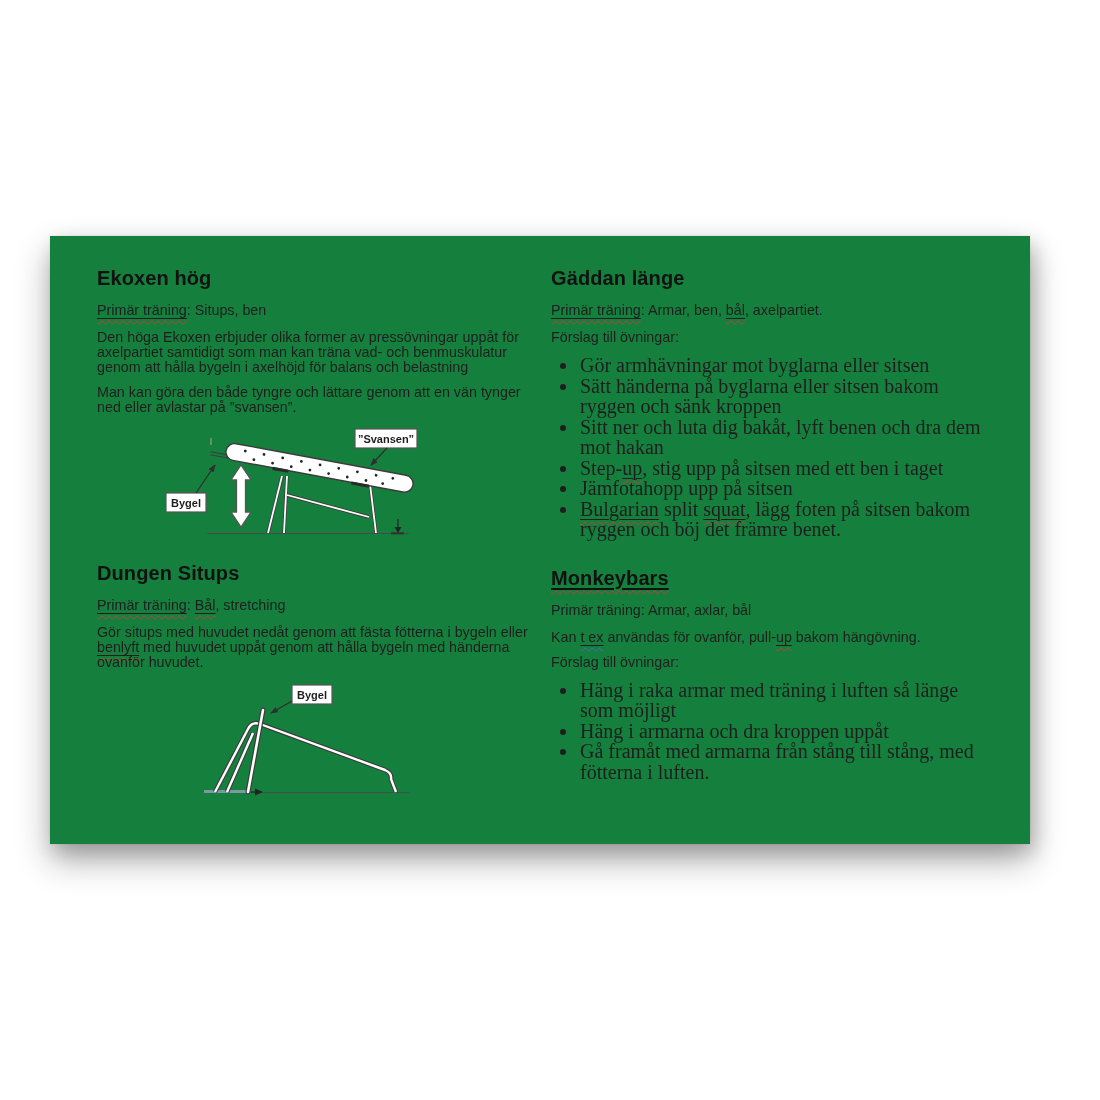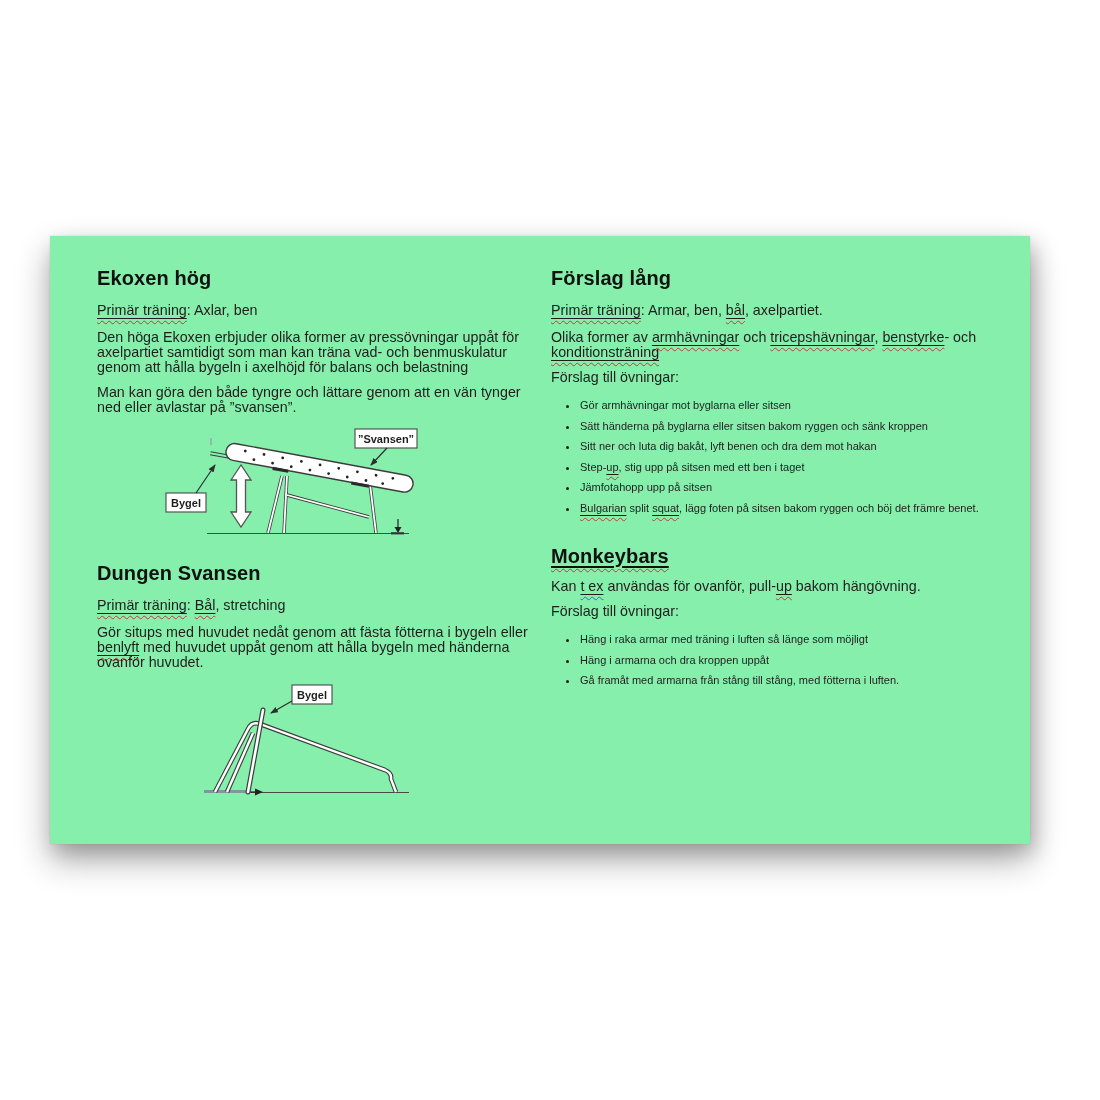--- a/index.html
+++ b/index.html
@@ -5,35 +5,35 @@
   html,body{margin:0;padding:0;}
   body{
     width:1100px;height:1100px;position:relative;
     background:#ffffff;
     font-family:"Liberation Sans",sans-serif;
     color:#1e1e1e;
     overflow:hidden;
   }
   .sheet{
     position:absolute;left:50px;top:236px;width:980px;height:608px;
-    background:#86efac;
+    background:#15803d;
     box-shadow:0 16px 32px rgba(0,0,0,.32), 5px 8px 18px rgba(0,0,0,.16), 0 0 2px rgba(0,0,0,.10);
   }
   .sheet-inner{display:flex;padding:30px 40px 0 47px;gap:14px;box-sizing:border-box;}
   .col-left{width:440px;flex:none;}
   .col-right{width:442px;flex:none;}
   .doc-h{
     font-size:20px;line-height:24px;font-weight:700;color:#111;
     margin:0 0 11px 0;letter-spacing:.1px;
   }
   .section + .section{margin-top:16px;}
   .col-right .section + .section{margin-top:26px;}
   .lead{font-size:14.3px;line-height:19px;margin:0 0 10px 0;}
   p.body{font-size:14.3px;line-height:15px;margin:0 0 10px 0;}
-  ul.doc-list{margin:2px 0 0 0;padding:0 0 0 28px;font-size:11px;line-height:20.5px;}
+  ul.doc-list{margin:2px 0 0 0;padding:0 0 0 28px;font-size:20px;line-height:20.5px;font-family:Liberation Serif, serif;}
   ul.doc-list li{padding-left:1px;margin:0;}
   
   .sb{font-weight:400;}
   .su{text-decoration:underline;text-decoration-thickness:1px;text-underline-offset:3px;}
   .wr{text-decoration:underline wavy #c23b3b;text-decoration-thickness:1px;text-underline-offset:4.5px;}
   .wg{text-decoration:underline wavy #4a63c8;text-decoration-thickness:1px;text-underline-offset:4.5px;}
   .doc-h .su{text-decoration-thickness:1.5px;text-underline-offset:3px;}
   .doc-h .wr{text-underline-offset:5px;text-align:center;}
   .figure{margin:12px 0 0 2px;}
   .figure.fig2{margin-top:6px;}
@@ -43,21 +43,21 @@
 </head>
 <body>
 
 <div class="sheet">
   <div class="sheet-inner">
 
     <div class="col-left">
 
       <div class="section">
         <h2 class="doc-h"><span>Ekoxen hög</span></h2>
-        <p class="lead"><span class="sb su"><span class="wr">Primär träning</span></span><span class="sb">: Axlar, ben</span></p>
+        <p class="lead"><span class="sb su"><span class="wr">Primär träning</span></span><span class="sb">: Situps, ben</span></p>
         <p class="body"><span>Den höga Ekoxen erbjuder olika former av pressövningar uppåt för axelpartiet samtidigt som man kan träna vad- och benmuskulatur genom att hålla bygeln i axelhöjd för balans och belastning</span></p>
         <p class="body"><span>Man kan göra den både tyngre och lättare genom att en vän tynger ned eller avlastar på ”svansen”.</span></p>
 
         <div class="figure fig1">
           <svg viewBox="0 0 420 118" width="420" height="118">
             <defs>
               <marker id="arw" markerWidth="9" markerHeight="8" refX="7" refY="3" orient="auto" markerUnits="userSpaceOnUse">
                 <path d="M0,0 L8,3 L0,6 Z" fill="#2e2e2e"></path>
               </marker>
             </defs>
@@ -123,21 +123,21 @@
             <g>
               <rect x="67" y="66" width="40" height="19" fill="#ffffff" stroke="#555" stroke-width="1.2"></rect>
               <text class="figlabel" x="87" y="79.5" text-anchor="middle">Bygel</text>
               <line x1="97" y1="66" x2="116" y2="38" stroke="#2e2e2e" stroke-width="1.2" marker-end="url(#arw)"></line>
             </g>
           </svg>
         </div>
       </div>
 
       <div class="section">
-        <h2 class="doc-h"><span>Dungen Svansen</span></h2>
+        <h2 class="doc-h"><span>Dungen Situps</span></h2>
         <p class="lead"><span class="sb su"><span class="wr">Primär träning</span></span><span class="sb">: </span><span class="sb su"><span class="wr">Bål</span></span><span class="sb">, stretching</span></p>
         <p class="body"><span>Gör situps med huvudet nedåt genom att fästa fötterna i bygeln eller </span><span class="su"><span class="wr">benlyft</span></span><span> med huvudet uppåt genom att hålla bygeln med händerna ovanför huvudet.</span></p>
 
         <div class="figure fig2">
           <svg viewBox="0 0 420 122" width="420" height="122">
 
             <line x1="105" y1="112.5" x2="310" y2="112.5" stroke="#4a4a4a" stroke-width="1"></line>
             <line x1="105" y1="111.5" x2="152" y2="111.5" stroke="#7e97a6" stroke-width="3"></line>
             <g>
               <line x1="148" y1="112" x2="157" y2="112" stroke="#222" stroke-width="1.2"></line>
@@ -165,36 +165,36 @@
             </g>
           </svg>
         </div>
       </div>
 
     </div>
 
     <div class="col-right">
 
       <div class="section">
-        <h2 class="doc-h"><span>Förslag lång</span></h2>
+        <h2 class="doc-h"><span>Gäddan länge</span></h2>
         <p class="lead"><span class="sb su"><span class="wr">Primär träning</span></span><span class="sb">: Armar, ben, </span><span class="sb su"><span class="wr">bål</span></span><span class="sb">, axelpartiet.</span></p>
-        <p class="body"><span>Olika former av </span><span class="su"><span class="wr">armhävningar</span></span><span> och </span><span class="su"><span class="wr">tricepshävningar</span></span><span>, </span><span class="su"><span class="wr">benstyrke</span></span><span>- och </span><span class="su"><span class="wr">konditionsträning</span></span></p>
         <p class="body"><span>Förslag till övningar:</span></p>
         <ul class="doc-list">
           <li><span>Gör armhävningar mot byglarna eller sitsen</span></li>
           <li><span>Sätt händerna på byglarna eller sitsen bakom ryggen och sänk kroppen</span></li>
           <li><span>Sitt ner och luta dig bakåt, lyft benen och dra dem mot hakan</span></li>
           <li><span>Step-</span><span class="su"><span class="wr">up</span></span><span>, stig upp på sitsen med ett ben i taget</span></li>
           <li><span>Jämfotahopp upp på sitsen</span></li>
           <li><span class="su"><span class="wr">Bulgarian</span></span><span> split </span><span class="su"><span class="wr">squat</span></span><span>, lägg foten på sitsen bakom ryggen och böj det främre benet.</span></li>
         </ul>
       </div>
 
       <div class="section">
         <h2 class="doc-h"><span class="su"><span class="wr">Monkeybars</span></span></h2>
+        <p class="lead"><span class="sb">Primär träning: Armar, axlar, bål</span></p>
         <p class="body"><span>Kan </span><span class="su"><span class="wg">t ex</span></span><span> användas för ovanför, pull-</span><span class="su"><span class="wr">up</span></span><span> bakom hängövning.</span></p>
         <p class="body"><span>Förslag till övningar:</span></p>
         <ul class="doc-list">
           <li><span>Häng i raka armar med träning i luften så länge som möjligt</span></li>
           <li><span>Häng i armarna och dra kroppen uppåt</span></li>
           <li><span>Gå framåt med armarna från stång till stång, med fötterna i luften.</span></li>
         </ul>
       </div>
 
     </div>

